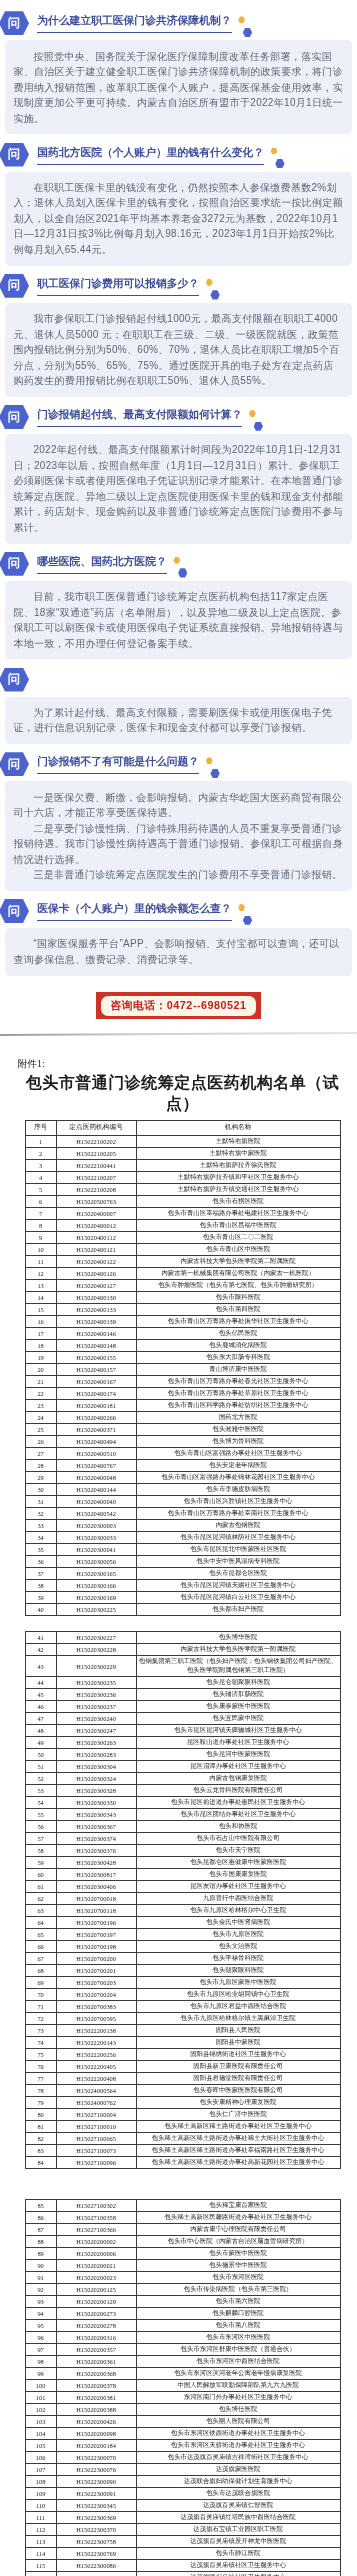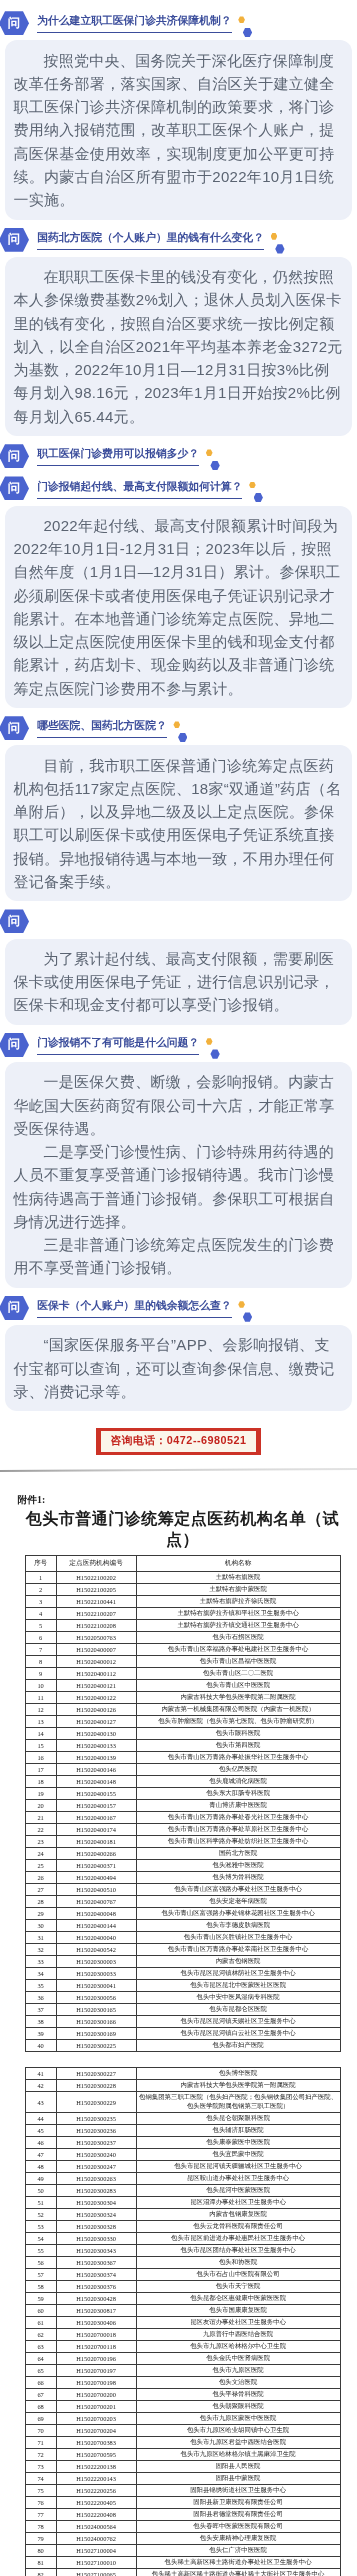--- a/index.html
+++ b/index.html
@@ -12,35 +12,35 @@
   .q-badge{flex:0 0 auto;width:30px;height:24px;background:#4a63cf;color:#fff;font-size:12.4px;font-weight:bold;
     display:flex;align-items:center;justify-content:center;margin-left:-6.2px;
     clip-path:polygon(20% 0,80% 0,100% 50%,80% 100%,20% 100%,0 50%);}
   .q-titlewrap{margin-left:8.2px;padding-top:3.1px;}
   .q-title{position:relative;display:inline-block;color:#3b4d9b;font-size:10.8px;font-weight:bold;
     padding-bottom:4.6px;border-bottom:1.5px solid #3b4d9b;line-height:1.25;}
   .q-title::after{content:"";position:absolute;right:-13.4px;bottom:9.3px;width:6.7px;height:6.7px;background:#f2b13c;
     clip-path:polygon(25% 0,75% 0,100% 50%,75% 100%,25% 100%,0 50%);}
   .q-title::before{content:"";position:absolute;right:-20.6px;bottom:-4.6px;width:9.3px;height:9.3px;background:#4a63cf;
     clip-path:polygon(25% 0,75% 0,100% 50%,75% 100%,25% 100%,0 50%);}
-  .answer{background:#edf0f8;border-radius:12px;padding:8.2px 8.2px;color:#5b6472;font-size:15px;line-height:1.55;}
+  .answer{background:#edf0f8;border-radius:5px;padding:8.2px 8.2px;color:#5b6472;font-size:10px;line-height:1.55;}
   .answer p{margin:0;text-indent:2em;letter-spacing:0.3px;}
   .answer p:empty{display:none;}
 
   
   .banner-outer{width:155px;margin:14.4px auto 13.4px auto;background:#cc3226;padding:3.6px 5.2px;}
-  .banner-inner{background:#fbf5ea;border-radius:0;padding:3.1px 4.1px;text-align:center;}
+  .banner-inner{background:#fbf5ea;border-radius:7px;padding:3.1px 4.1px;text-align:center;}
   .banner-inner span{color:#c3231c;font-size:10.8px;font-weight:bold;letter-spacing:0.5px;}
 
   .scan-line{height:1.5px;margin:13.4px 0 0 0;background:linear-gradient(90deg,#9a9a9a,#cfcfcf 40%,#e3e3e3);transform:rotate(-.3deg);}
 
   
   .att{padding:24px 9.3px 0 17.5px;font-family:"Liberation Serif","DejaVu Serif",serif;color:#1d1d1d;}
   .att2{padding-top:20.6px;}
-  .att-label{font-size:9.8px;font-weight:bold;}
+  .att-label{font-size:9.8px;font-weight:normal;}
   .att-title{text-align:center;font-size:16px;font-weight:bold;margin:2.1px 0 4.1px 0;letter-spacing:0.5px;}
   table.doc-table{border-collapse:collapse;width:316px;margin:0 auto;background:#fff;}
   table.doc-table th,table.doc-table td{border:0.5px solid #3a3a3a;font-size:6.4px;text-align:center;
     padding:1px 1.5px;height:8.8px;color:#222;font-family:"Liberation Serif","DejaVu Serif",serif;}
   table.doc-table th{font-size:6.7px;height:12.4px;font-weight:normal;}
   table.doc-table{border:1px solid #3a3a3a;}
   .col-idx{width:27px;}
   .col-code{width:76px;}
   .tbl-gap1{height:15.5px;}
   .tbl-gap2{height:30px;}
@@ -72,20 +72,24 @@
           <p>在职职工医保卡里的钱没有变化，仍然按照本人参保缴费基数2%划入；退休人员划入医保卡里的钱有变化，按照自治区要求统一按比例定额划入，以全自治区2021年平均基本养老金3272元为基数，2022年10月1日—12月31日按3%比例每月划入98.16元，2023年1月1日开始按2%比例每月划入65.44元。</p>
 
         </div>
       </div>
 
       <div>
         <div class="q-head">
           <span class="q-badge">问</span>
           <span class="q-titlewrap"><span class="q-title">职工医保门诊费用可以报销多少？</span></span>
         </div>
+        <div class="answer">
+          <p>我市参保职工门诊报销起付线1000元，最高支付限额在职职工4000 元、退休人员5000 元；在职职工在三级、二级、一级医院就医，政策范围内报销比例分别为50%、60%、70%，退休人员比在职职工增加5个百分点，分别为55%、65%、75%。通过医院开具的电子处方在定点药店购药发生的费用报销比例在职职工50%、退休人员55%。</p>
+
+        </div>
       </div>
 
       <div>
         <div class="q-head">
           <span class="q-badge">问</span>
           <span class="q-titlewrap"><span class="q-title">门诊报销起付线、最高支付限额如何计算？</span></span>
         </div>
         <div class="answer">
           <p>2022年起付线、最高支付限额累计时间段为2022年10月1日-12月31日；2023年以后，按照自然年度（1月1日—12月31日）累计。参保职工必须刷医保卡或者使用医保电子凭证识别记录才能累计。在本地普通门诊统筹定点医院、异地二级以上定点医院使用医保卡里的钱和现金支付都能累计，药店划卡、现金购药以及非普通门诊统筹定点医院门诊费用不参与累计。</p>
 

